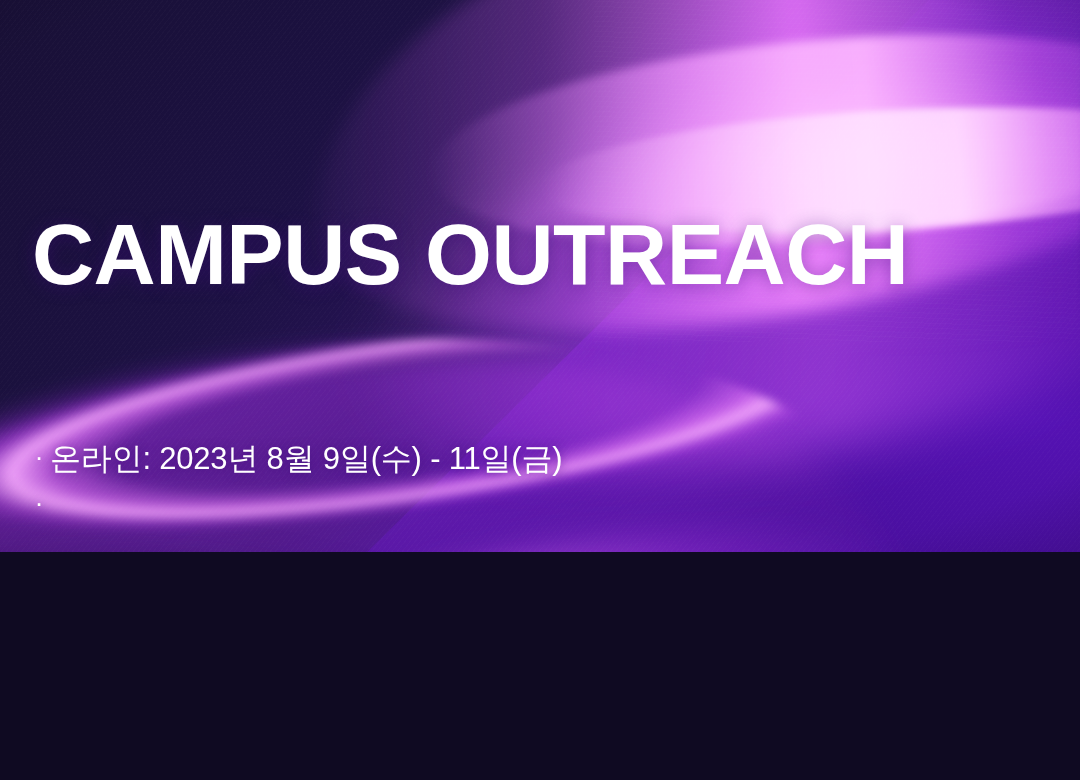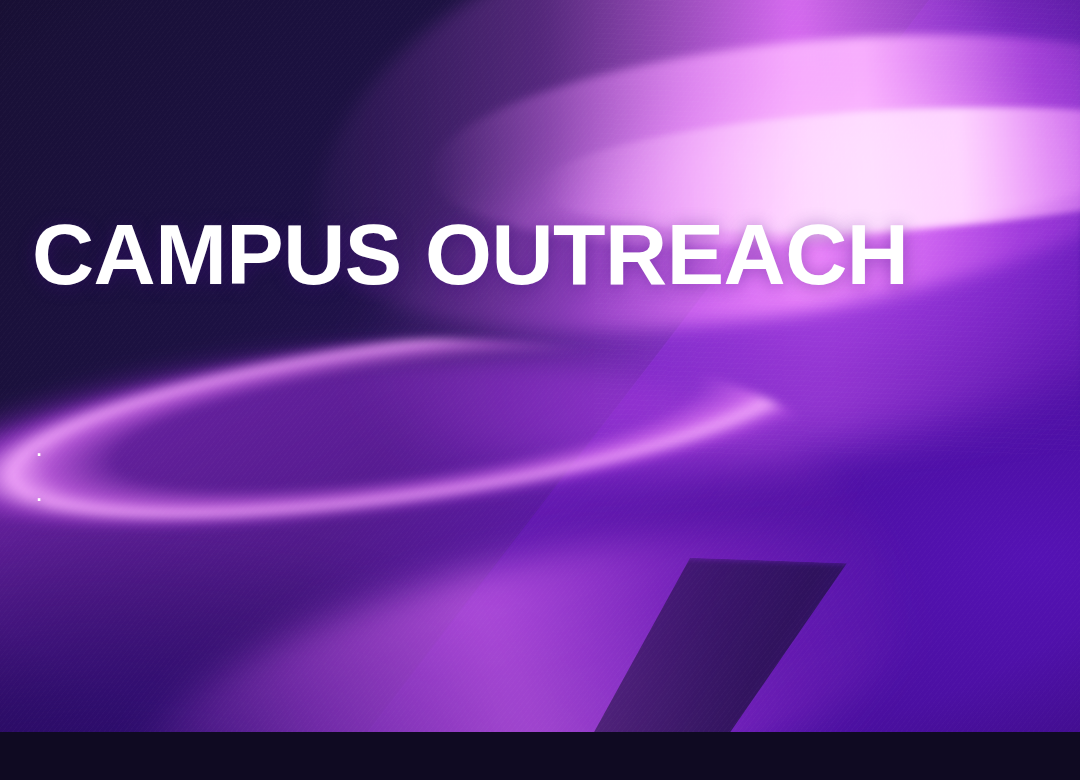--- a/index.html
+++ b/index.html
@@ -5,21 +5,21 @@
 <style>
   html, body {
     margin: 0;
     padding: 0;
     background: #0f0a22;
   }
 
   .banner {
     position: relative;
     width: 1080px;
-    height: 732px;
+    height: 552px;
     overflow: hidden;
     background: #a16207;
     font-family: "Liberation Sans", "DejaVu Sans", sans-serif;
     -webkit-font-smoothing: antialiased;
   }
 
   
   .bg-layer {
     position: absolute;
     inset: 0;
@@ -308,20 +308,21 @@
 
   <div class="content">
 
     <div class="title-block">
       <h1 class="title-line title-line-1">CAMPUS OUTREACH</h1>
     </div>
 
     <ul class="details">
       <li class="detail-item">
         <span class="detail-bullet">·</span>
+        <span class="detail-text">온라인: 2023년 8월 9일(수) - 11일(금)</span>
       </li>
       <li class="detail-item">
         <span class="detail-bullet">·</span>
       </li>
     </ul>
 
   </div>
 </div>
 
 </body></html>

